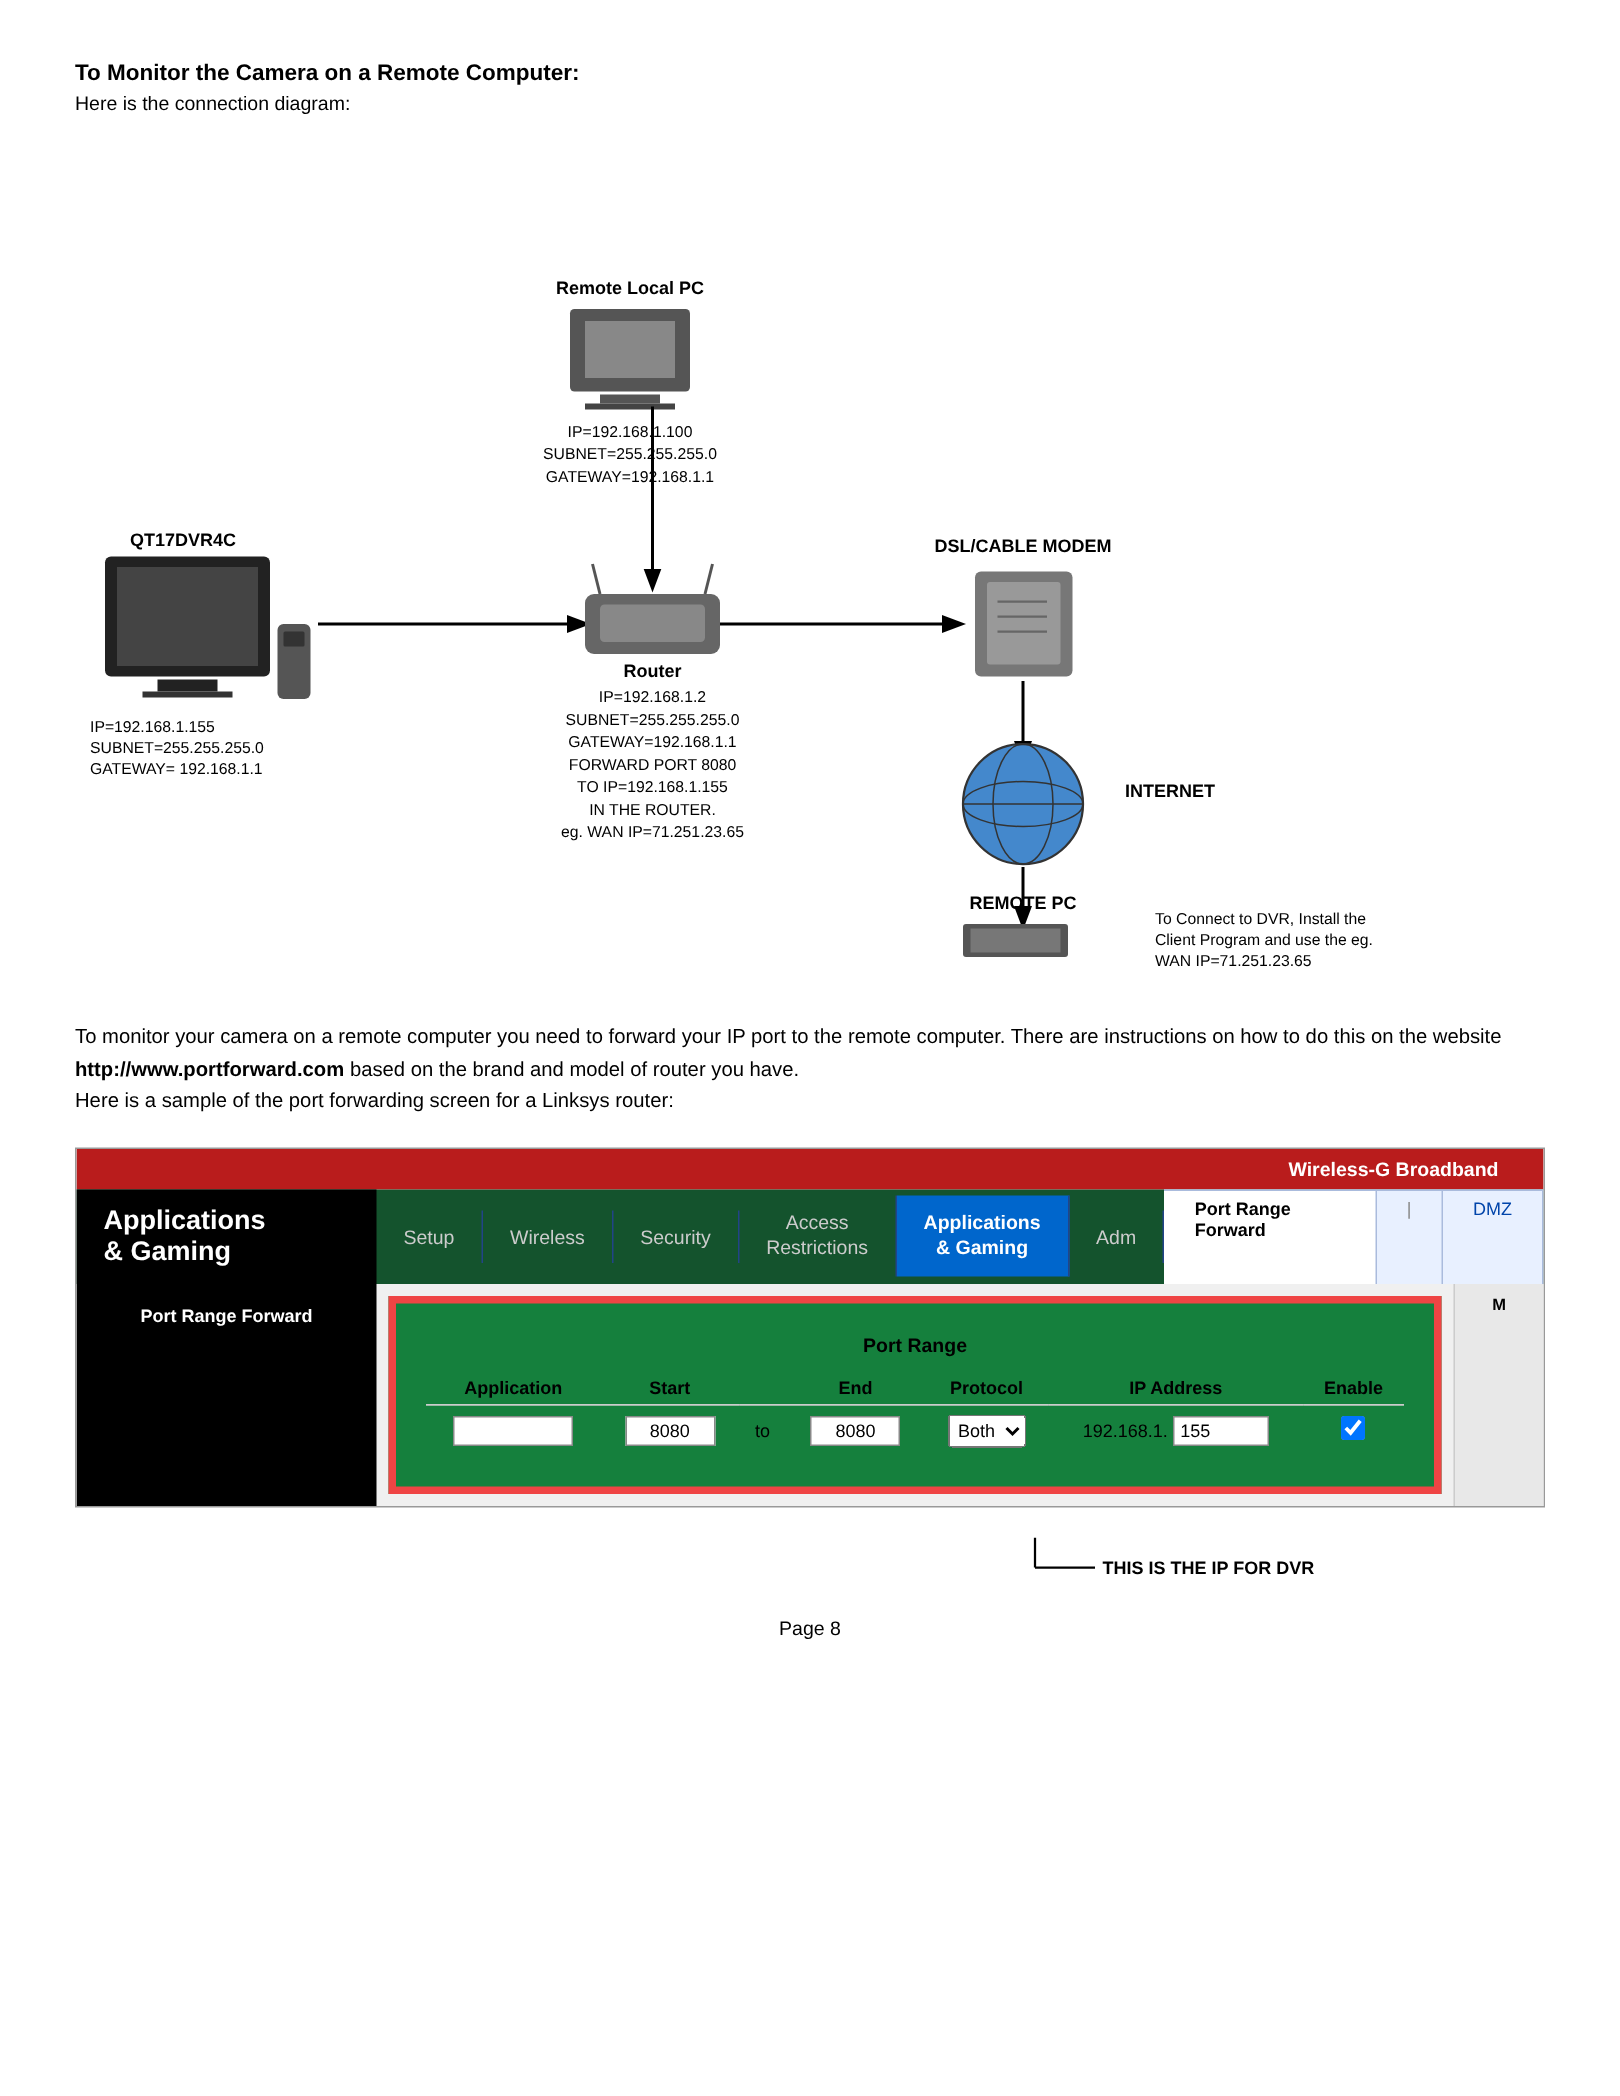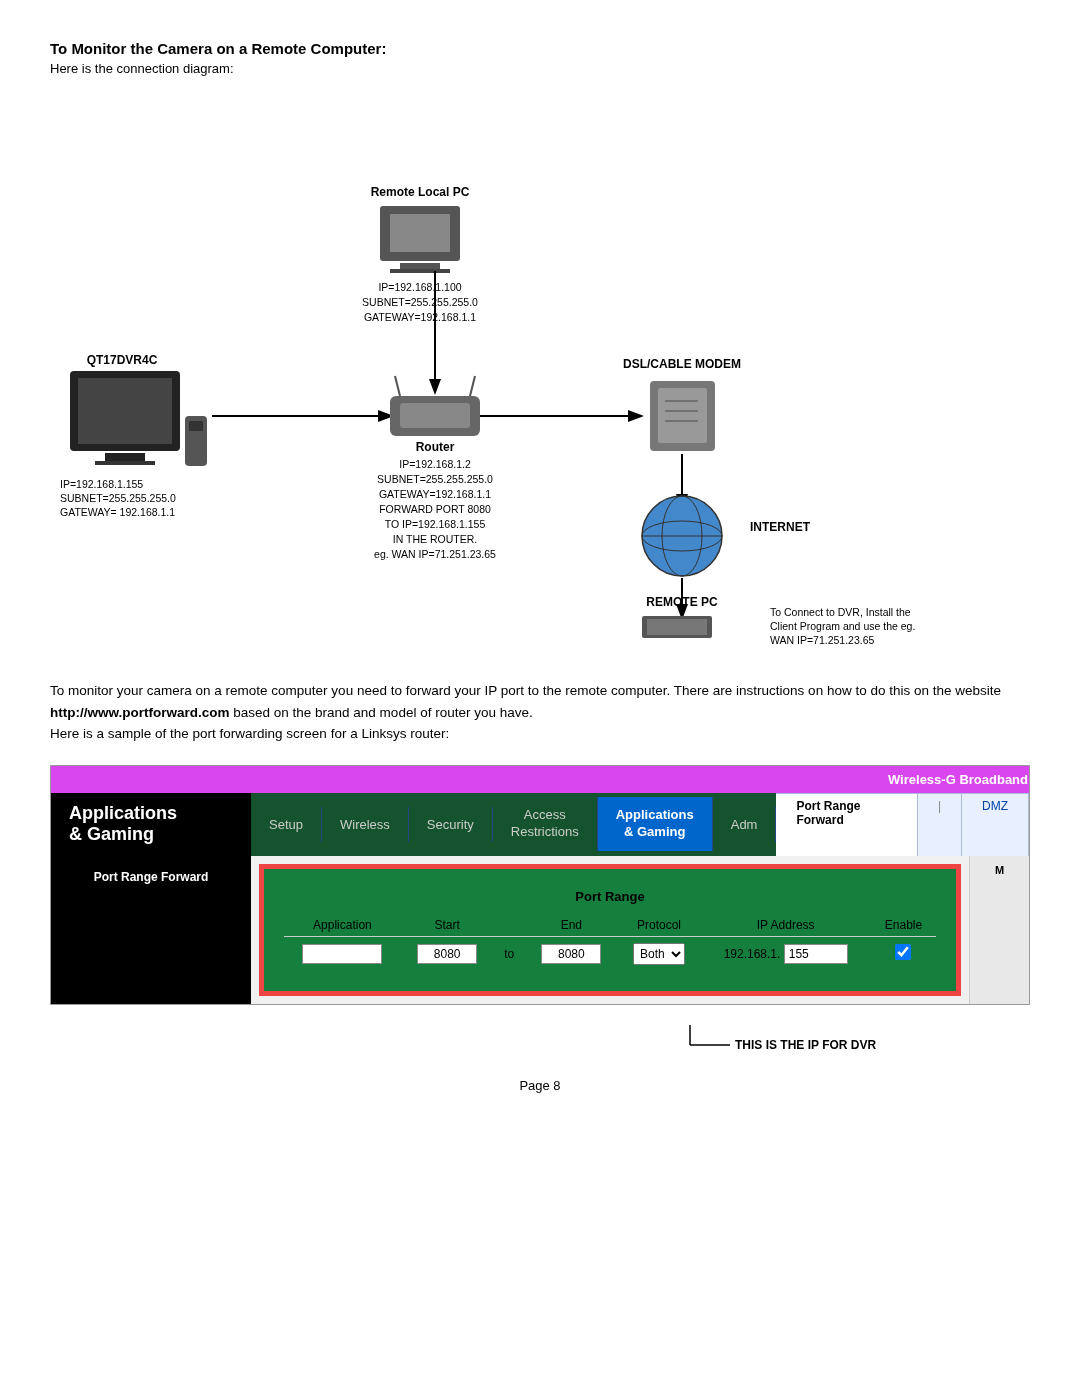--- a/index.html
+++ b/index.html
@@ -50,24 +50,24 @@
 
     
     .router-ui {
       width: 100%;
       border: 1px solid #999;
       margin-bottom: 20px;
       overflow: hidden;
     }
 
     .router-header {
-      background: #d946ef;
+      background: #b91c1c;
       color: #fff;
       text-align: right;
-      padding: 6px 1px;
+      padding: 6px 30px;
       font-size: 13px;
       font-weight: bold;
     }
 
     .router-nav {
       display: flex;
       background: #14532d;
       align-items: stretch;
     }
 
@@ -161,21 +161,21 @@
       margin-bottom: 10px;
     }
 
     .port-table {
       width: 100%;
       border-collapse: collapse;
       font-size: 12px;
     }
 
     .port-table th {
-      font-weight: normal;
+      font-weight: bold;
       padding: 4px 8px;
       text-align: center;
       border-bottom: 1px solid #ccc;
     }
 
     .port-table td {
       padding: 6px 8px;
       text-align: center;
       vertical-align: middle;
     }

